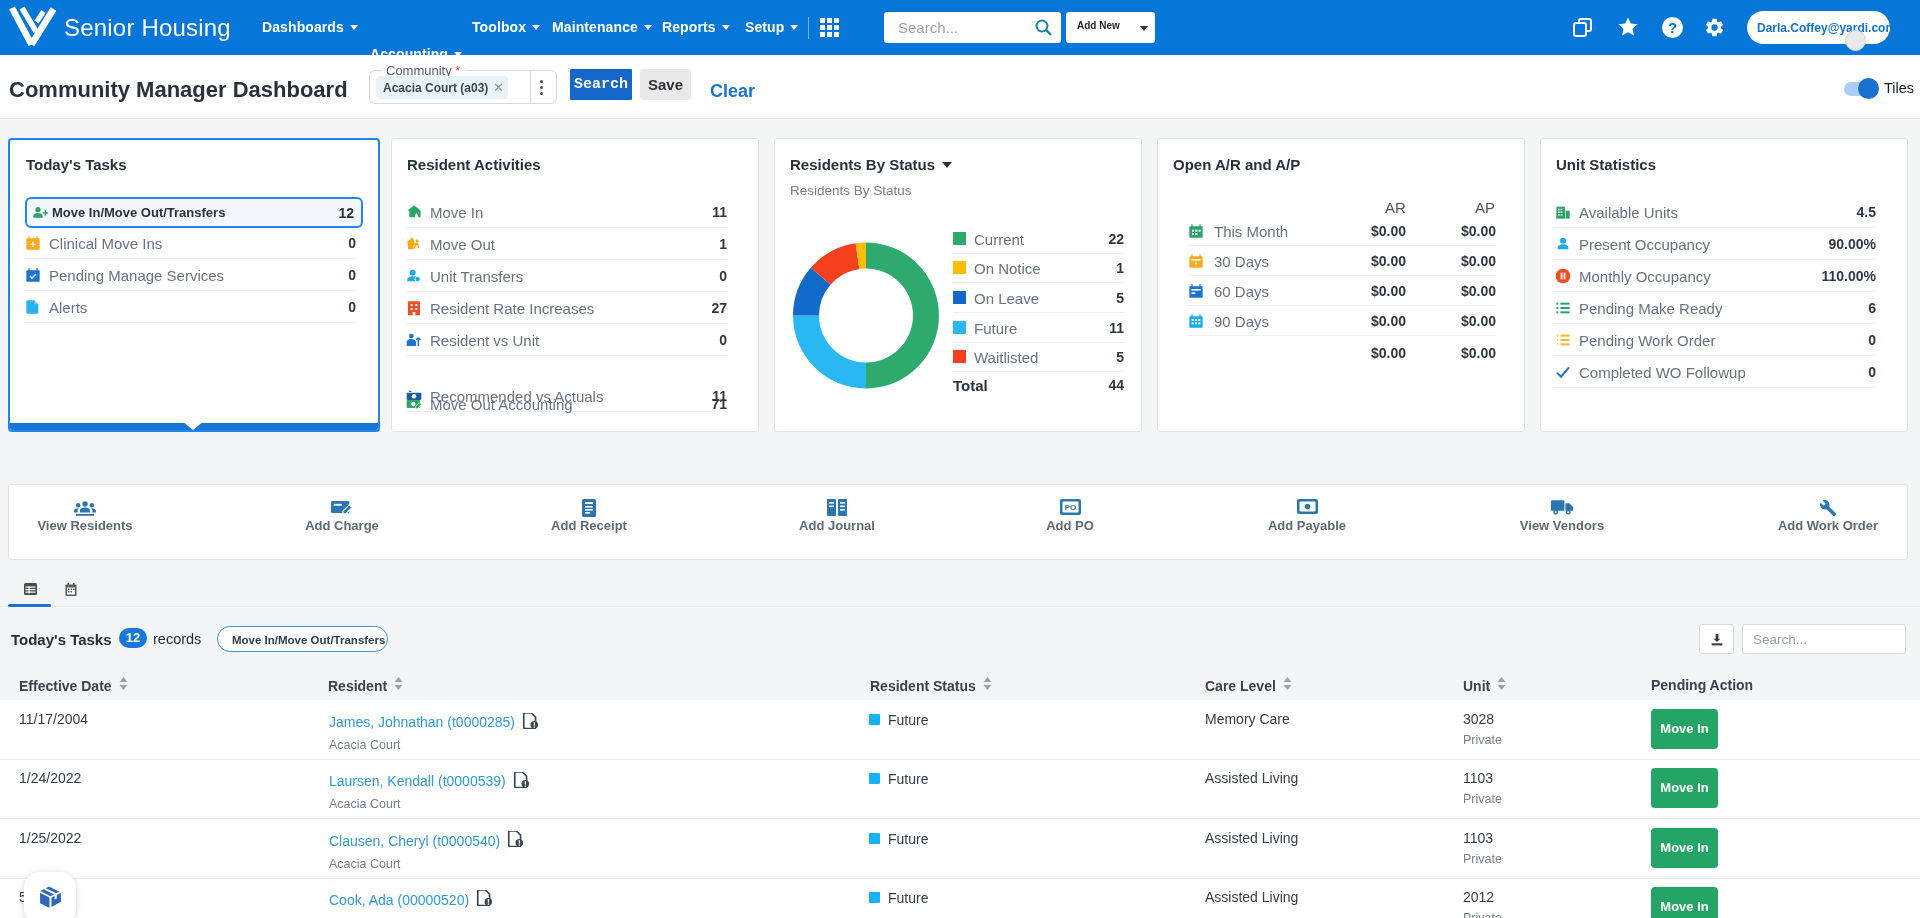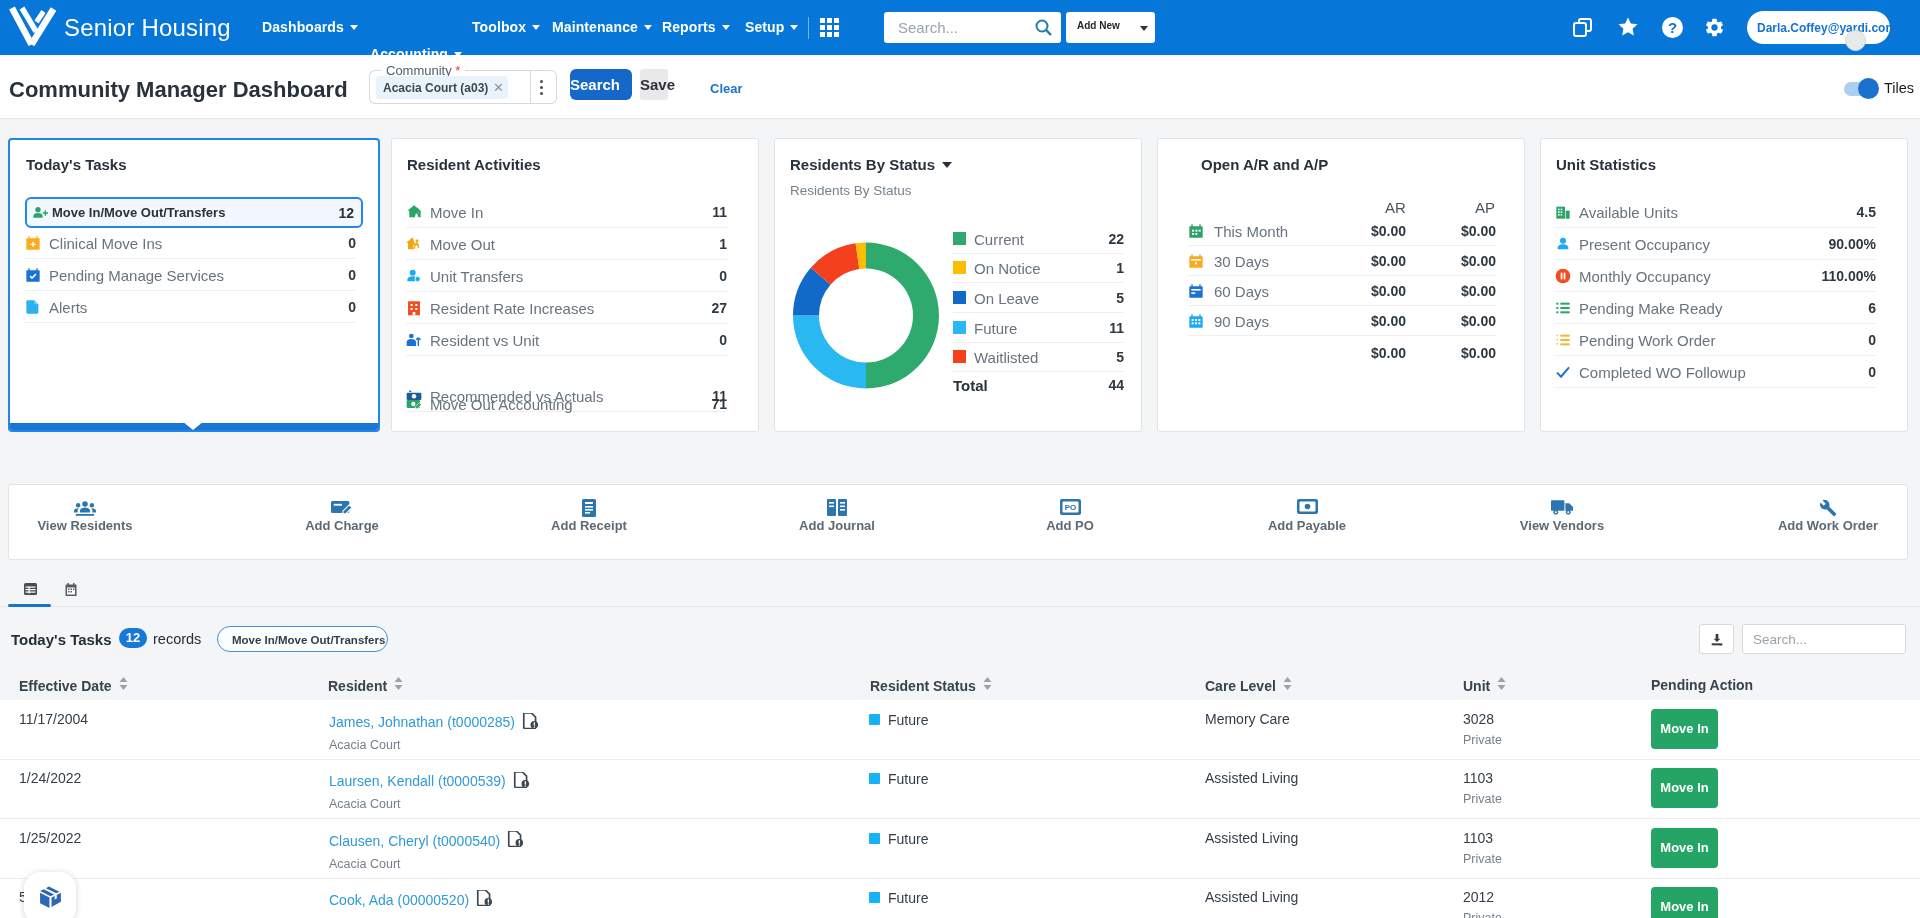--- a/index.html
+++ b/index.html
@@ -112,23 +112,23 @@
   <div class="abs" style="left:381px; top:8px; background:#fff; padding:0 5px; font-size:13px; color:#54606b;">Community <span style="color:#e53935;">*</span></div>
   <div class="abs" style="left:376px; top:21px; width:132px; height:23px; background:#e9f3fc; border-radius:4px;">
     <span class="abs" style="left:7px; top:5px; font-size:12px; font-weight:700; color:#3c4751; white-space:nowrap;">Acacia Court (a03)</span>
     <span class="abs" style="right:4px; top:4px; font-size:13px; color:#8a949d;">✕</span>
   </div>
   <div class="abs" style="left:540px; top:25px; width:3px;">
     <div style="width:3px;height:3px;border-radius:50%;background:#444e58;margin-bottom:3px;"></div>
     <div style="width:3px;height:3px;border-radius:50%;background:#444e58;margin-bottom:3px;"></div>
     <div style="width:3px;height:3px;border-radius:50%;background:#444e58;"></div>
   </div>
-  <div class="abs" style="left:570px; top:14px; width:62px; height:31px; background:#1567c9; border-radius:6px; color:#fff; font-size:15px; font-weight:700; text-align:left; line-height:31px;">Search</div>
-  <div class="abs" style="left:640px; top:14px; width:28px; height:31px; background:#e9e9ea; border-radius:3px; color:#2e3238; font-size:15px; font-weight:700; text-align:center; line-height:31px;">Save</div>
-  <div class="abs" style="left:710px; top:26px; font-size:13px; font-weight:700; color:#1b72cf;">Clear</div>
+  <div class="abs" style="left:570px; top:14px; width:62px; height:31px; background:#1567c9; border-radius:1px; color:#fff; font-size:15px; font-weight:700; text-align:center; line-height:31px;font-family:Liberation Mono, monospace;">Search</div>
+  <div class="abs" style="left:640px; top:14px; width:51px; height:31px; background:#e9e9ea; border-radius:3px; color:#2e3238; font-size:15px; font-weight:700; text-align:center; line-height:31px;">Save</div>
+  <div class="abs" style="left:710px; top:26px; font-size:18px; font-weight:700; color:#1b72cf;">Clear</div>
 
   <div class="abs" style="left:1844px; top:27px; width:34px; height:14px; background:#abcff2; border-radius:7px;"></div>
   <div class="abs" style="left:1858px; top:23px; width:21px; height:21px; background:#1a71ce; border-radius:50%;"></div>
   <div class="abs" style="left:1884px; top:25px; font-size:14.5px; color:#16191d;">Tiles</div>
 </div>
 
 <div class="card" style="left:8px; width:372px; border:2px solid #2186ea; border-radius:4px; overflow:hidden;">
   <h3 class="abs" style="left:16px; top:16px;">Today's Tasks</h3>
   <div class="abs" style="left:15px; top:57px; width:338px; height:31px; background:#f2f8fd; border:2px solid #2287eb; border-radius:6px;">
     <svg class="cicon" style="left:5px;" width="15" height="15" viewBox="0 0 24 24">
@@ -296,21 +296,21 @@
       <span class="llbl">Waitlisted</span>
       <span class="lval">5</span>
     </div>
   <div class="legrow" style="top:231px; border-bottom:none;">
       <span class="llbl" style="left:0; font-weight:700; color:#28323c;">Total</span>
       <span class="lval">44</span>
     </div>
 </div>
 
 <div class="card" style="left:1157px; width:368px;">
-  <h3 class="abs" style="left:15px; top:17px;margin-left:28px;">Open A/R and A/P</h3>
+  <h3 class="abs" style="left:15px; top:17px;">Open A/R and A/P</h3>
   <div class="abs" style="left:0; top:60px; width:368px;">
     <span class="abs" style="left:227px; top:0; font-size:15px; color:#4a545e;">AR</span>
     <span class="abs" style="left:317px; top:0; font-size:15px; color:#4a545e;">AP</span>
   </div>
   <div class="arrow2" style="top:77px;">
     <svg class="cicon" width="16" height="16" viewBox="0 0 24 24">
         <g fill="#2ca468">
           <path d="M5 2h2v4H5zM17 2h2v4H17z"></path>
           <path d="M3 5h18a1 1 0 0 1 1 1v15a1 1 0 0 1-1 1H3a1 1 0 0 1-1-1V6a1 1 0 0 1 1-1z"></path>
         </g>

